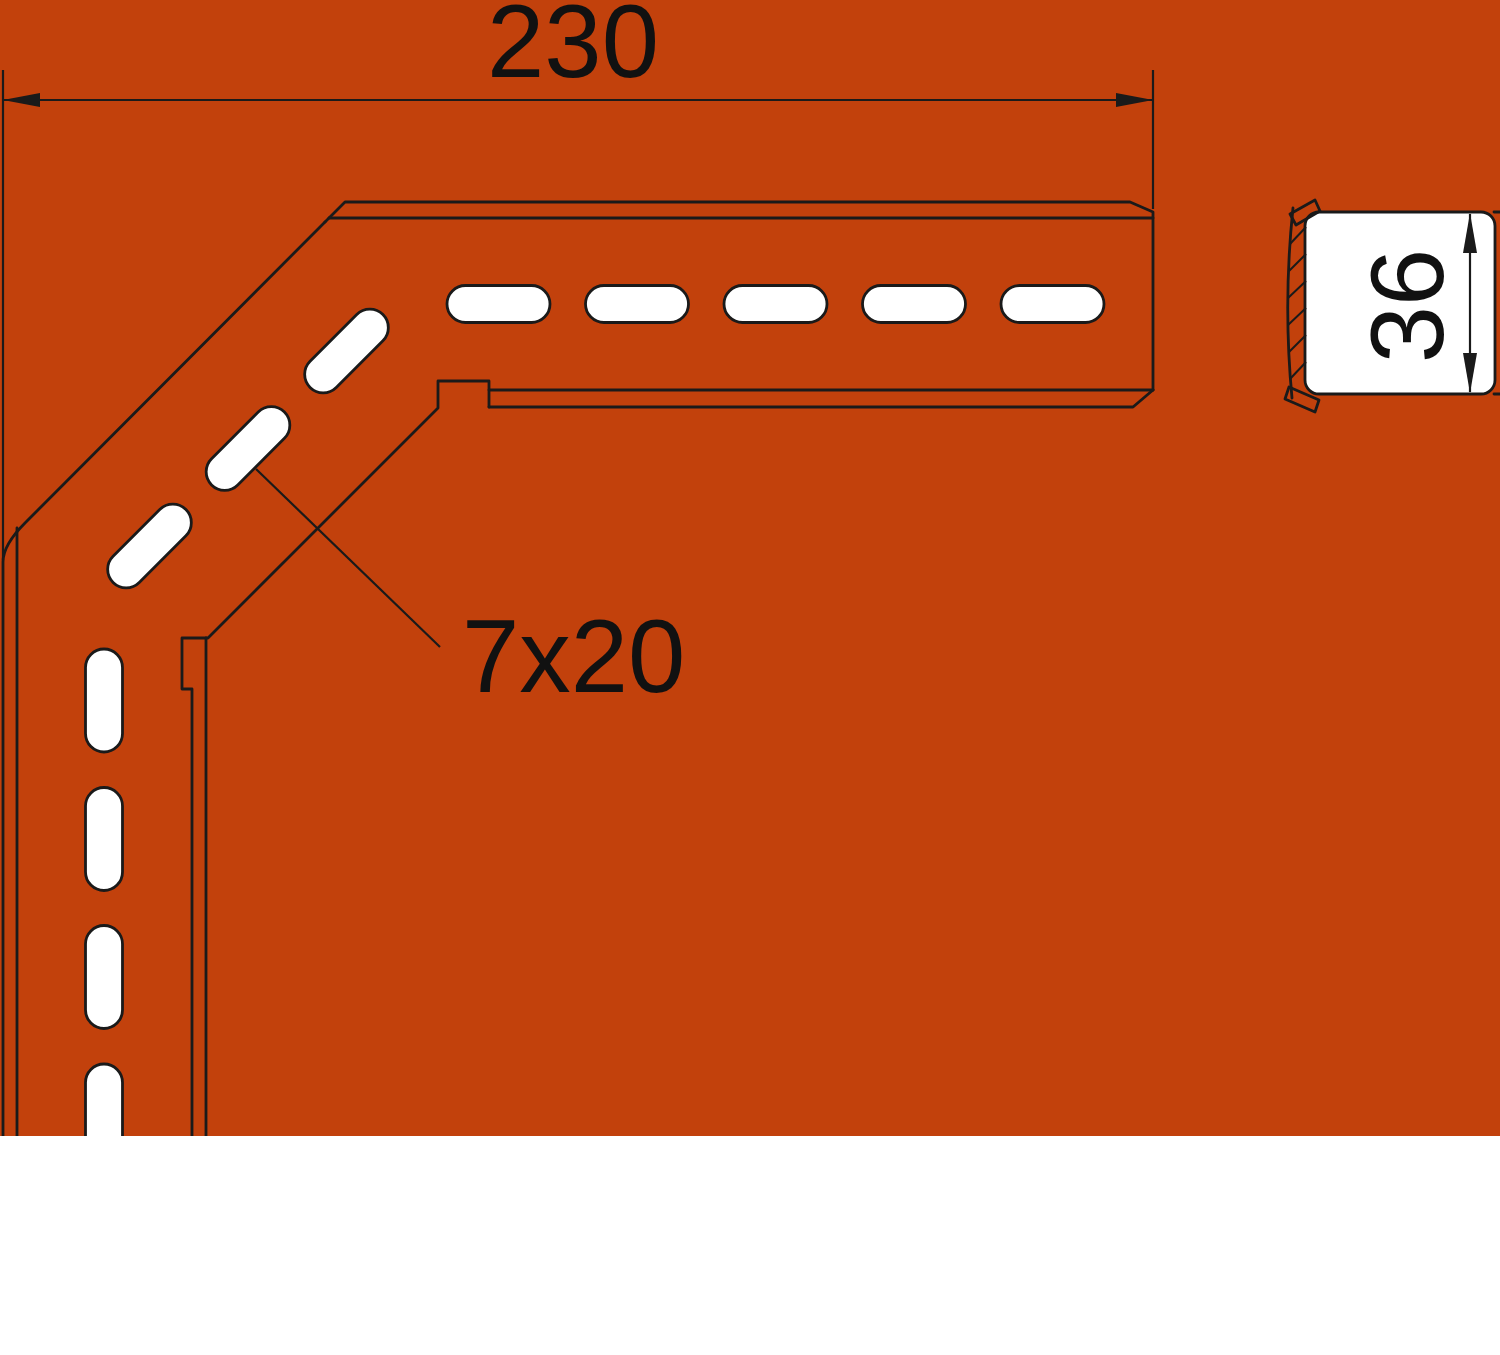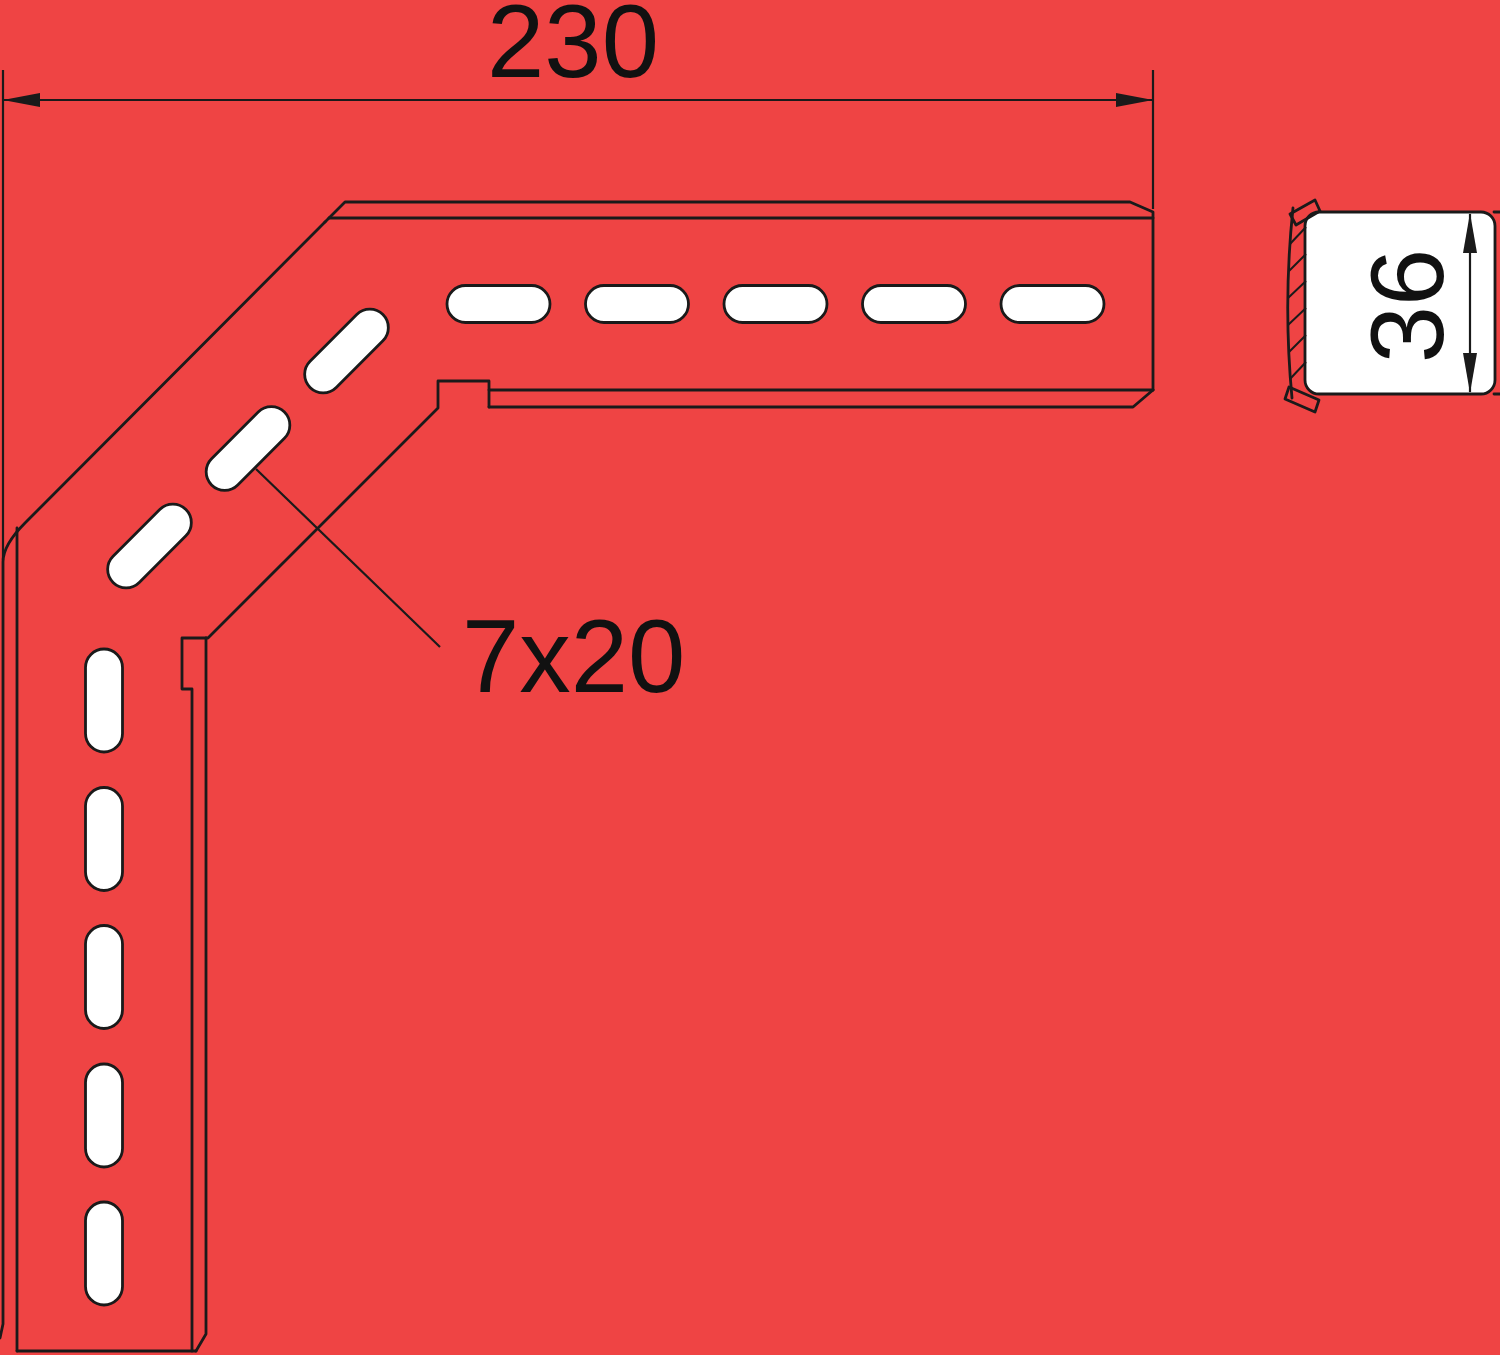--- a/index.html
+++ b/index.html
@@ -1,16 +1,16 @@
 <!DOCTYPE html>
 <html><head>
 <meta charset="utf-8">
 <style>
   html,body{margin:0;padding:0;background:#ffffff;}
-  .stage{position:relative;width:1500px;height:1355px;background:#ef4444;overflow:hidden;}
+  .stage{position:relative;width:1500px;height:1136px;background:#c2410c;overflow:hidden;}
   svg{display:block;}
   .part-line{fill:none;stroke:#1a1a1a;stroke-width:2.8;stroke-linejoin:round;stroke-linecap:round;}
   .slot{fill:#ffffff;stroke:#1a1a1a;stroke-width:2.8;}
   .dim-line{fill:none;stroke:#1a1a1a;stroke-width:2.2;stroke-linecap:butt;}
   .arrow{fill:#1a1a1a;stroke:none;}
   .hatch{fill:none;stroke:#1a1a1a;stroke-width:2;}
   .dim-text{font-family:"Liberation Sans","DejaVu Sans",sans-serif;font-size:103px;fill:#111111;}
 </style>
 </head>
 <body>

